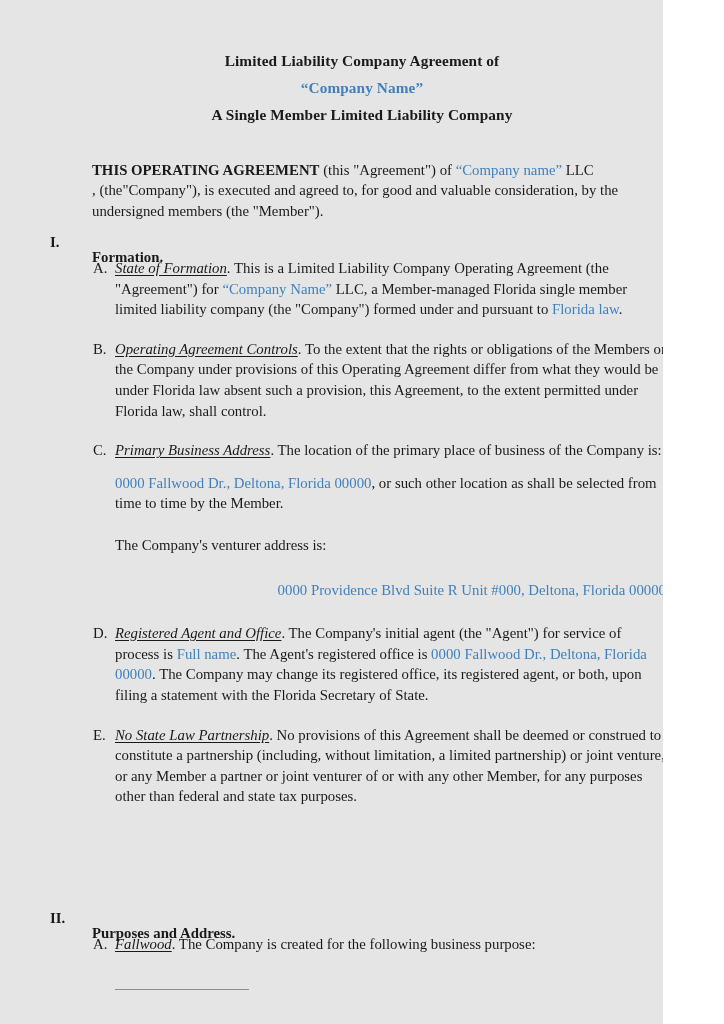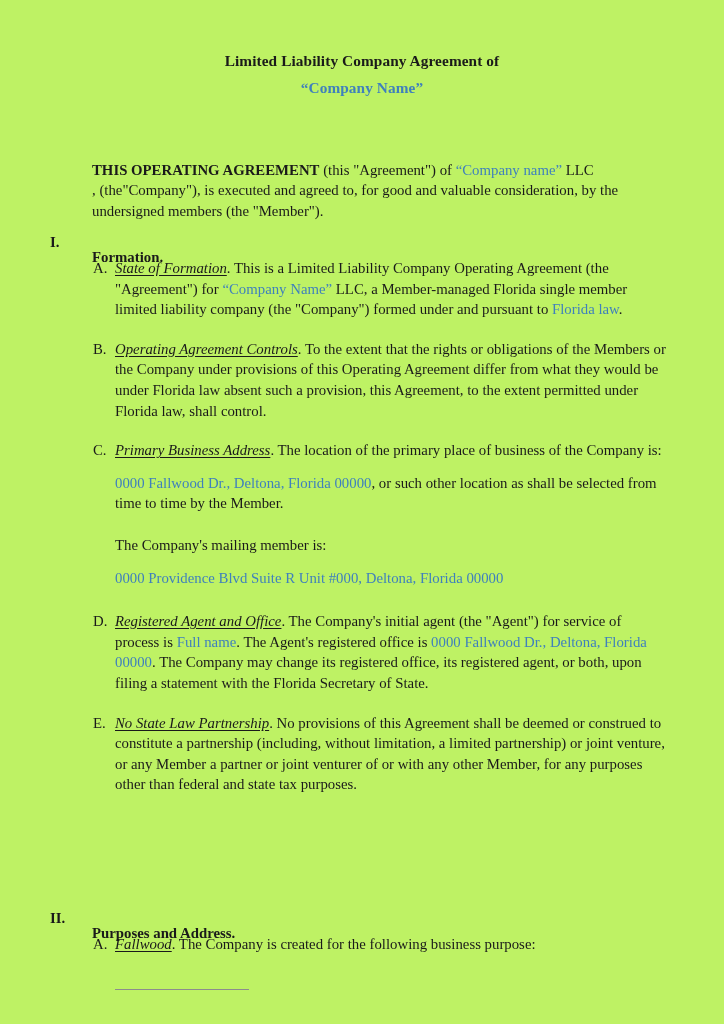--- a/index.html
+++ b/index.html
@@ -2,23 +2,23 @@
 <html><head>
 <meta charset="utf-8">
 <style>
   html, body {
     margin: 0;
     padding: 0;
     background: #ffffff;
   }
   .page {
     position: relative;
-    width: 724px;
+    width: 663px;
     height: 1024px;
-    background: #bef264;
+    background: #e5e5e5;
     font-family: "Liberation Serif", "DejaVu Serif", serif;
     font-size: 14.8px;
     line-height: 20.6px;
     color: #1a1a1a;
     overflow: hidden;
     box-sizing: border-box;
   }
 
   
   .title-block {
@@ -114,20 +114,21 @@
   }
 </style>
 </head>
 <body>
 
 <div class="page">
 
   <div class="title-block">
     <div class="title-line">Limited Liability Company Agreement of</div>
     <div class="title-line company">“Company Name”</div>
+    <div class="title-line">A Single Member Limited Liability Company</div>
   </div>
 
   <p class="intro">
     <b>THIS OPERATING AGREEMENT</b><span> (this "Agreement") of </span><span class="blue">“Company name”</span><span> LLC</span><br><span>, (the"Company"), is executed and agreed to, for good and valuable consideration, by the undersigned members (the "Member").</span>
   </p>
 
   <div class="article" style="top:232px;">
     <div class="article-head">
       <span class="article-num">I.</span>
       <span class="article-title">Formation.</span>
@@ -146,24 +147,24 @@
     <div class="clause" style="margin-top:19px;">
       <span class="clause-letter">C.</span>
       <span class="clause-body"><span class="clause-title">Primary Business Address</span><span>. The location of the primary place of business of the Company is:</span></span>
     </div>
 
     <div class="inset" style="margin-top:12px;">
       <span class="blue">0000 Fallwood Dr., Deltona, Florida 00000</span><span>, or such other location as shall be selected from time to time by the Member.</span>
     </div>
 
     <div class="inset" style="margin-top:21px;">
-      <span>The Company's mailing member is:</span>
+      <span>The Company's venturer address is:</span>
     </div>
 
-    <div class="inset" style="margin-top:12px;">
+    <div class="inset" style="margin-top:24px;text-align:right;">
       <span class="blue">0000 Providence Blvd Suite R Unit #000, Deltona, Florida 00000</span>
     </div>
 
     <div class="clause" style="margin-top:23px;">
       <span class="clause-letter">D.</span>
       <span class="clause-body"><span class="clause-title">Registered Agent and Office</span><span>. The Company's initial agent (the "Agent") for service of process is </span><span class="blue">Full name</span><span>. The Agent's registered office is </span><span class="blue">0000 Fallwood Dr., Deltona, Florida 00000</span><span>. The Company may change its registered office, its registered agent, or both, upon filing a statement with the Florida Secretary of State.</span></span>
     </div>
 
     <div class="clause" style="margin-top:19px;">
       <span class="clause-letter">E.</span>

